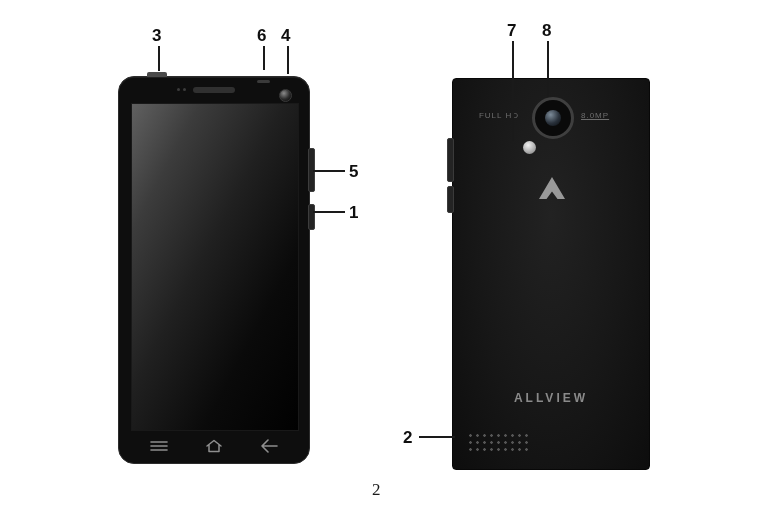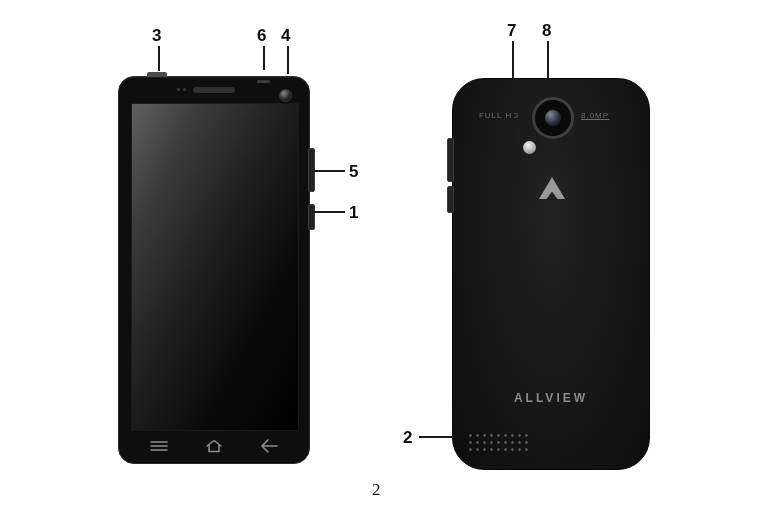--- a/index.html
+++ b/index.html
@@ -14,21 +14,21 @@
   .sd1{left:58px;} .sd2{left:64px;}
   .front-camera{position:absolute;left:160px;top:12px;width:11px;height:11px;border-radius:50%;background:radial-gradient(circle at 35% 30%,#8a8a8a,#2c2c2c 55%,#000);border:1px solid #3a3a3a;}
   .screen{position:absolute;left:12px;top:26px;width:166px;height:326px;border:1px solid #191919;background:linear-gradient(118deg,#606060 0%,#3c3c3c 20%,#202020 45%,#0a0a0a 72%,#010101 100%);}
   .navbar{position:absolute;left:12px;top:356px;width:166px;height:26px;display:flex;align-items:center;justify-content:space-around;}
   .nav-ic{display:inline-flex;}
   .side-btn-r{position:absolute;right:-6px;width:5px;background:#242424;border:1px solid #3d3d3d;border-radius:2px;}
   .btn-vol-f{top:71px;height:42px;}
   .btn-pwr-f{top:127px;height:24px;}
 
   
-  .phone-back{position:absolute;left:452px;top:78px;width:196px;height:390px;border-radius:32px;border:1px solid #080808;background:radial-gradient(ellipse at 50% 35%,#222222 0%,#171717 55%,#0d0d0d 100%);}
+  .phone-back{position:absolute;left:452px;top:78px;width:196px;height:390px;border-radius:4px;border:1px solid #080808;background:radial-gradient(ellipse at 50% 35%,#222222 0%,#171717 55%,#0d0d0d 100%);}
   .side-btn-l{position:absolute;left:-6px;width:5px;background:#242424;border:1px solid #3a3a3a;border-radius:2px;}
   .btn-vol-b{top:59px;height:42px;}
   .btn-pwr-b{top:107px;height:25px;}
   .rear-camera{position:absolute;left:79px;top:18px;width:36px;height:36px;border-radius:50%;background:#0a0a0a;border:3px solid #3f3f3f;}
   .lens{position:absolute;left:50%;top:50%;transform:translate(-50%,-50%);width:16px;height:16px;border-radius:50%;background:radial-gradient(circle at 35% 30%,#7d8c9a,#2a323c 55%,#070a0d);}
   .cam-text{position:absolute;font-size:8px;color:#6d6d6d;letter-spacing:1px;top:32px;white-space:nowrap;}
   .cam-text.left{left:8px;width:58px;text-align:right;}
   .cam-text.right{left:128px;text-decoration:underline;}
   .flash{position:absolute;left:70px;top:62px;width:13px;height:13px;border-radius:50%;background:radial-gradient(circle at 40% 32%,#f2f2f2,#b0b0b0 55%,#777777);}
   .logo{position:absolute;left:86px;top:98px;display:inline-flex;}

